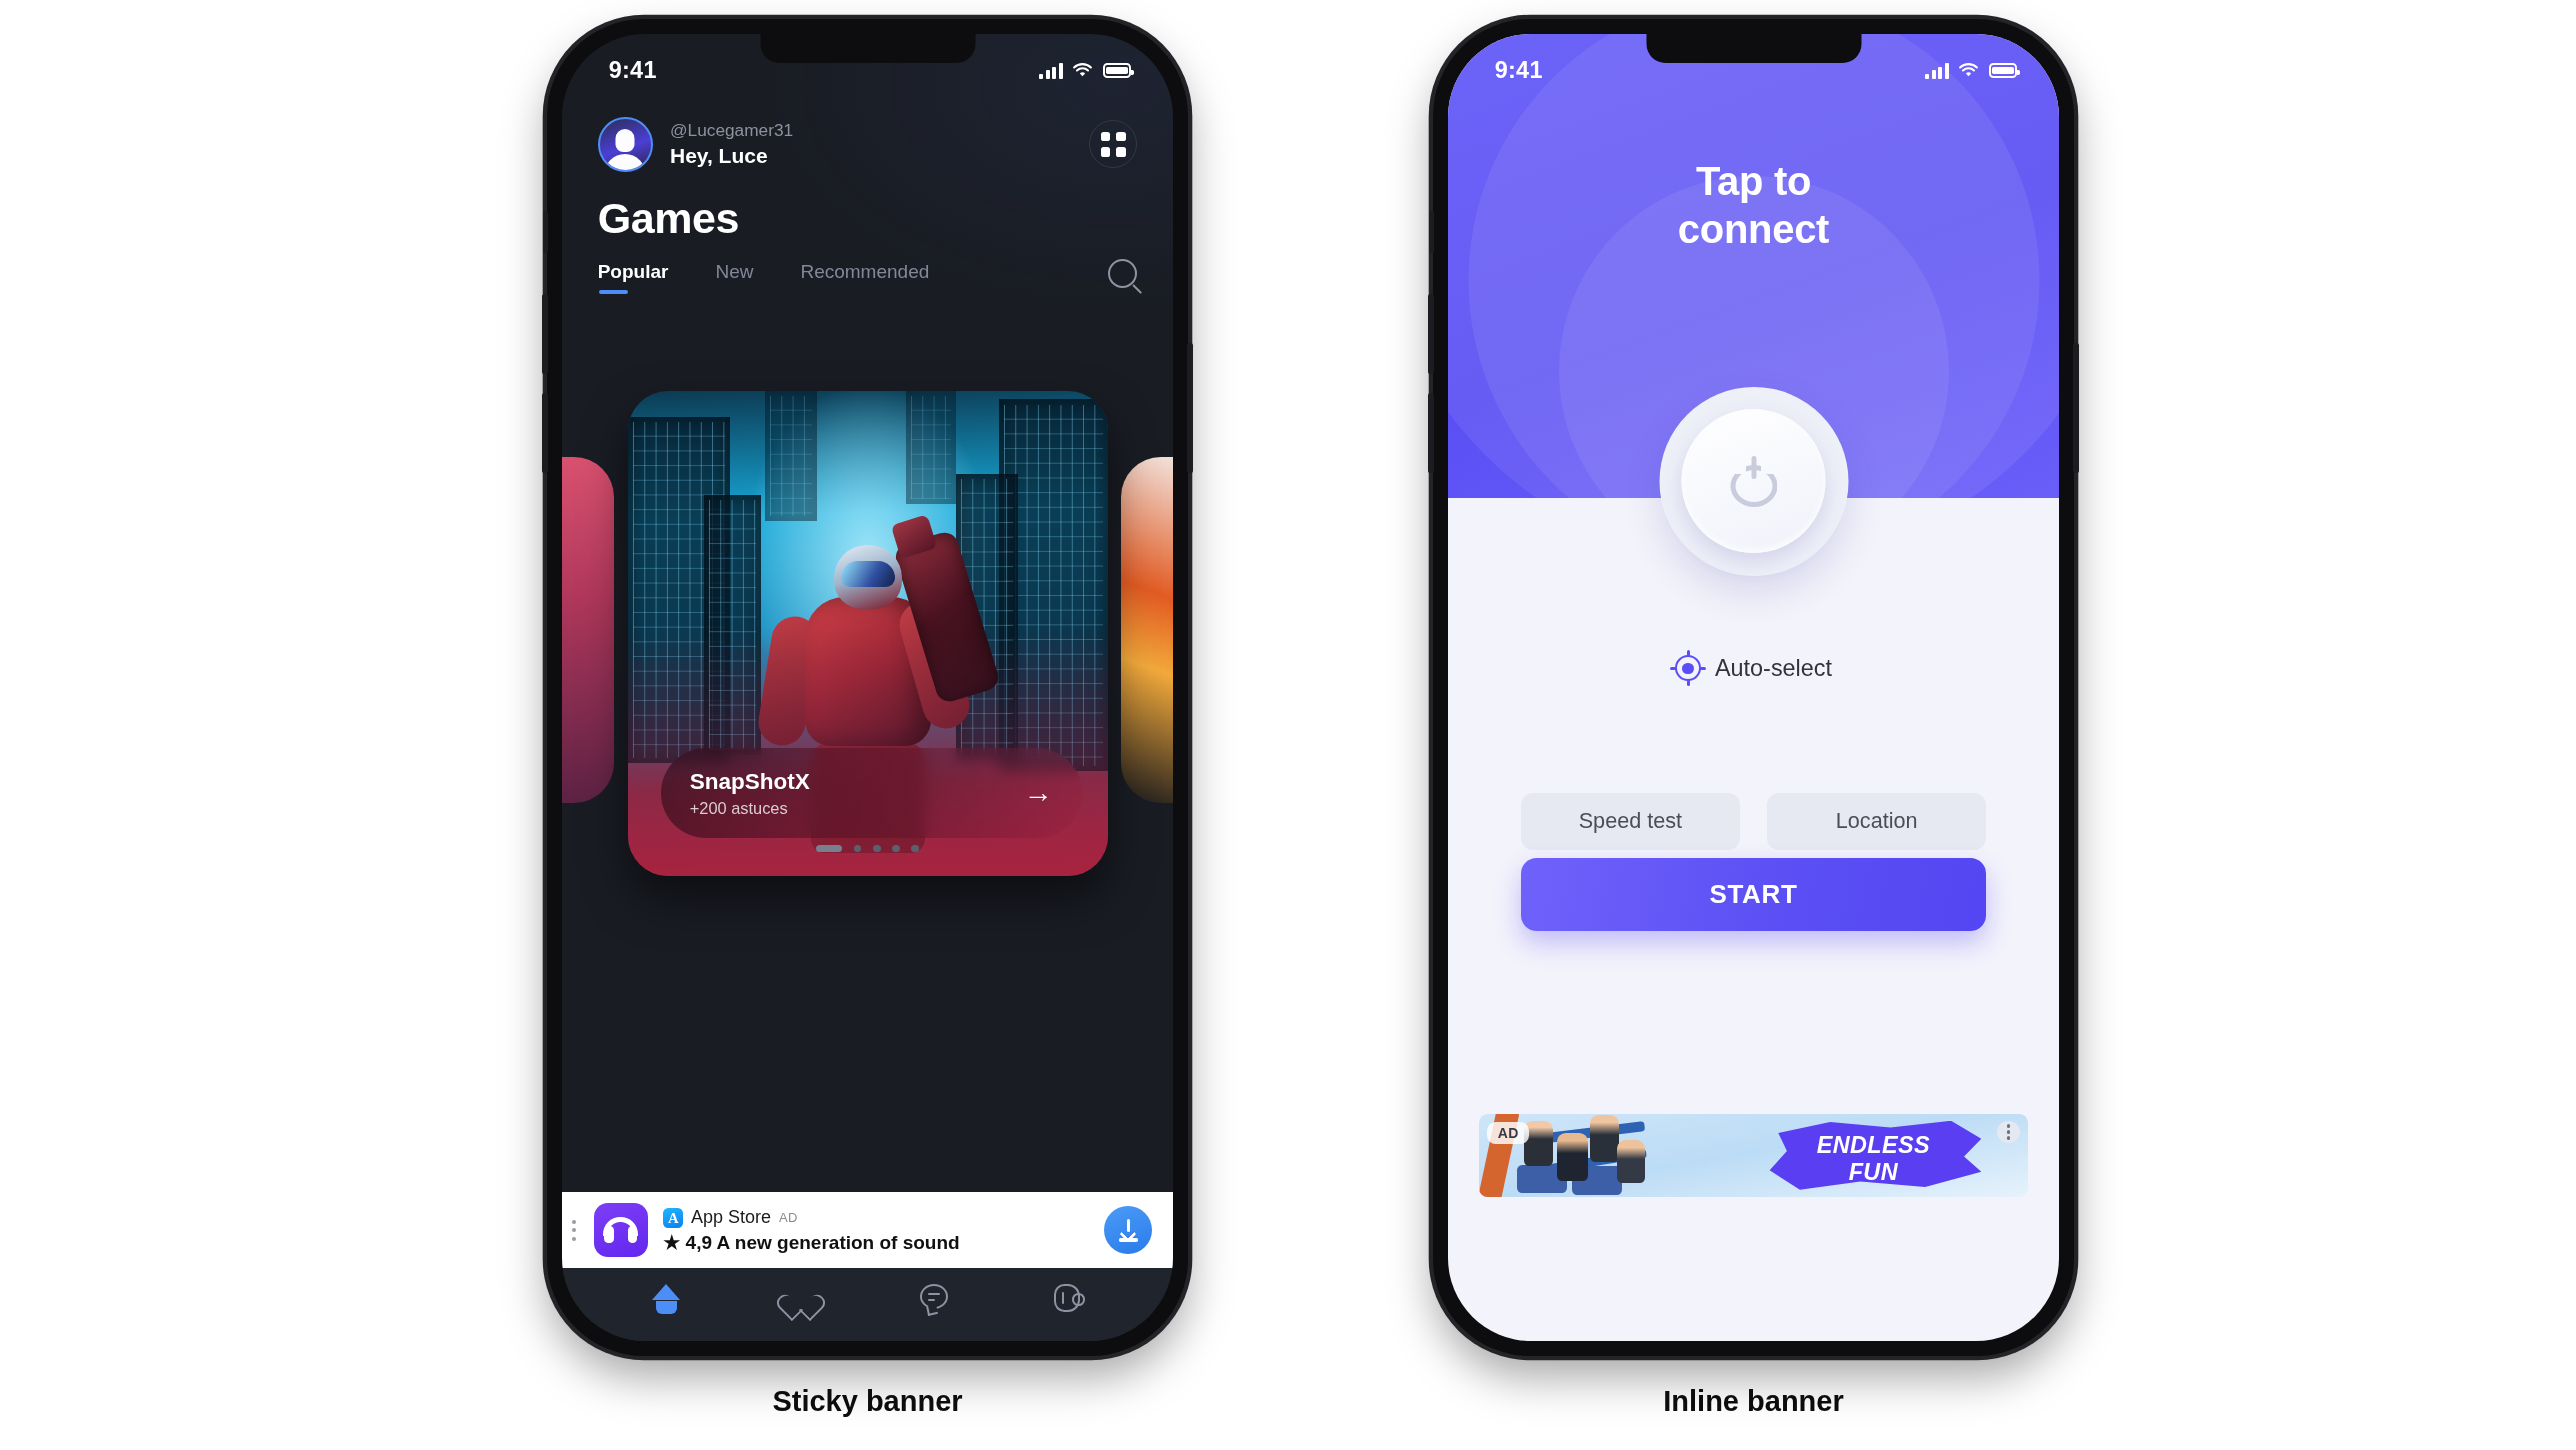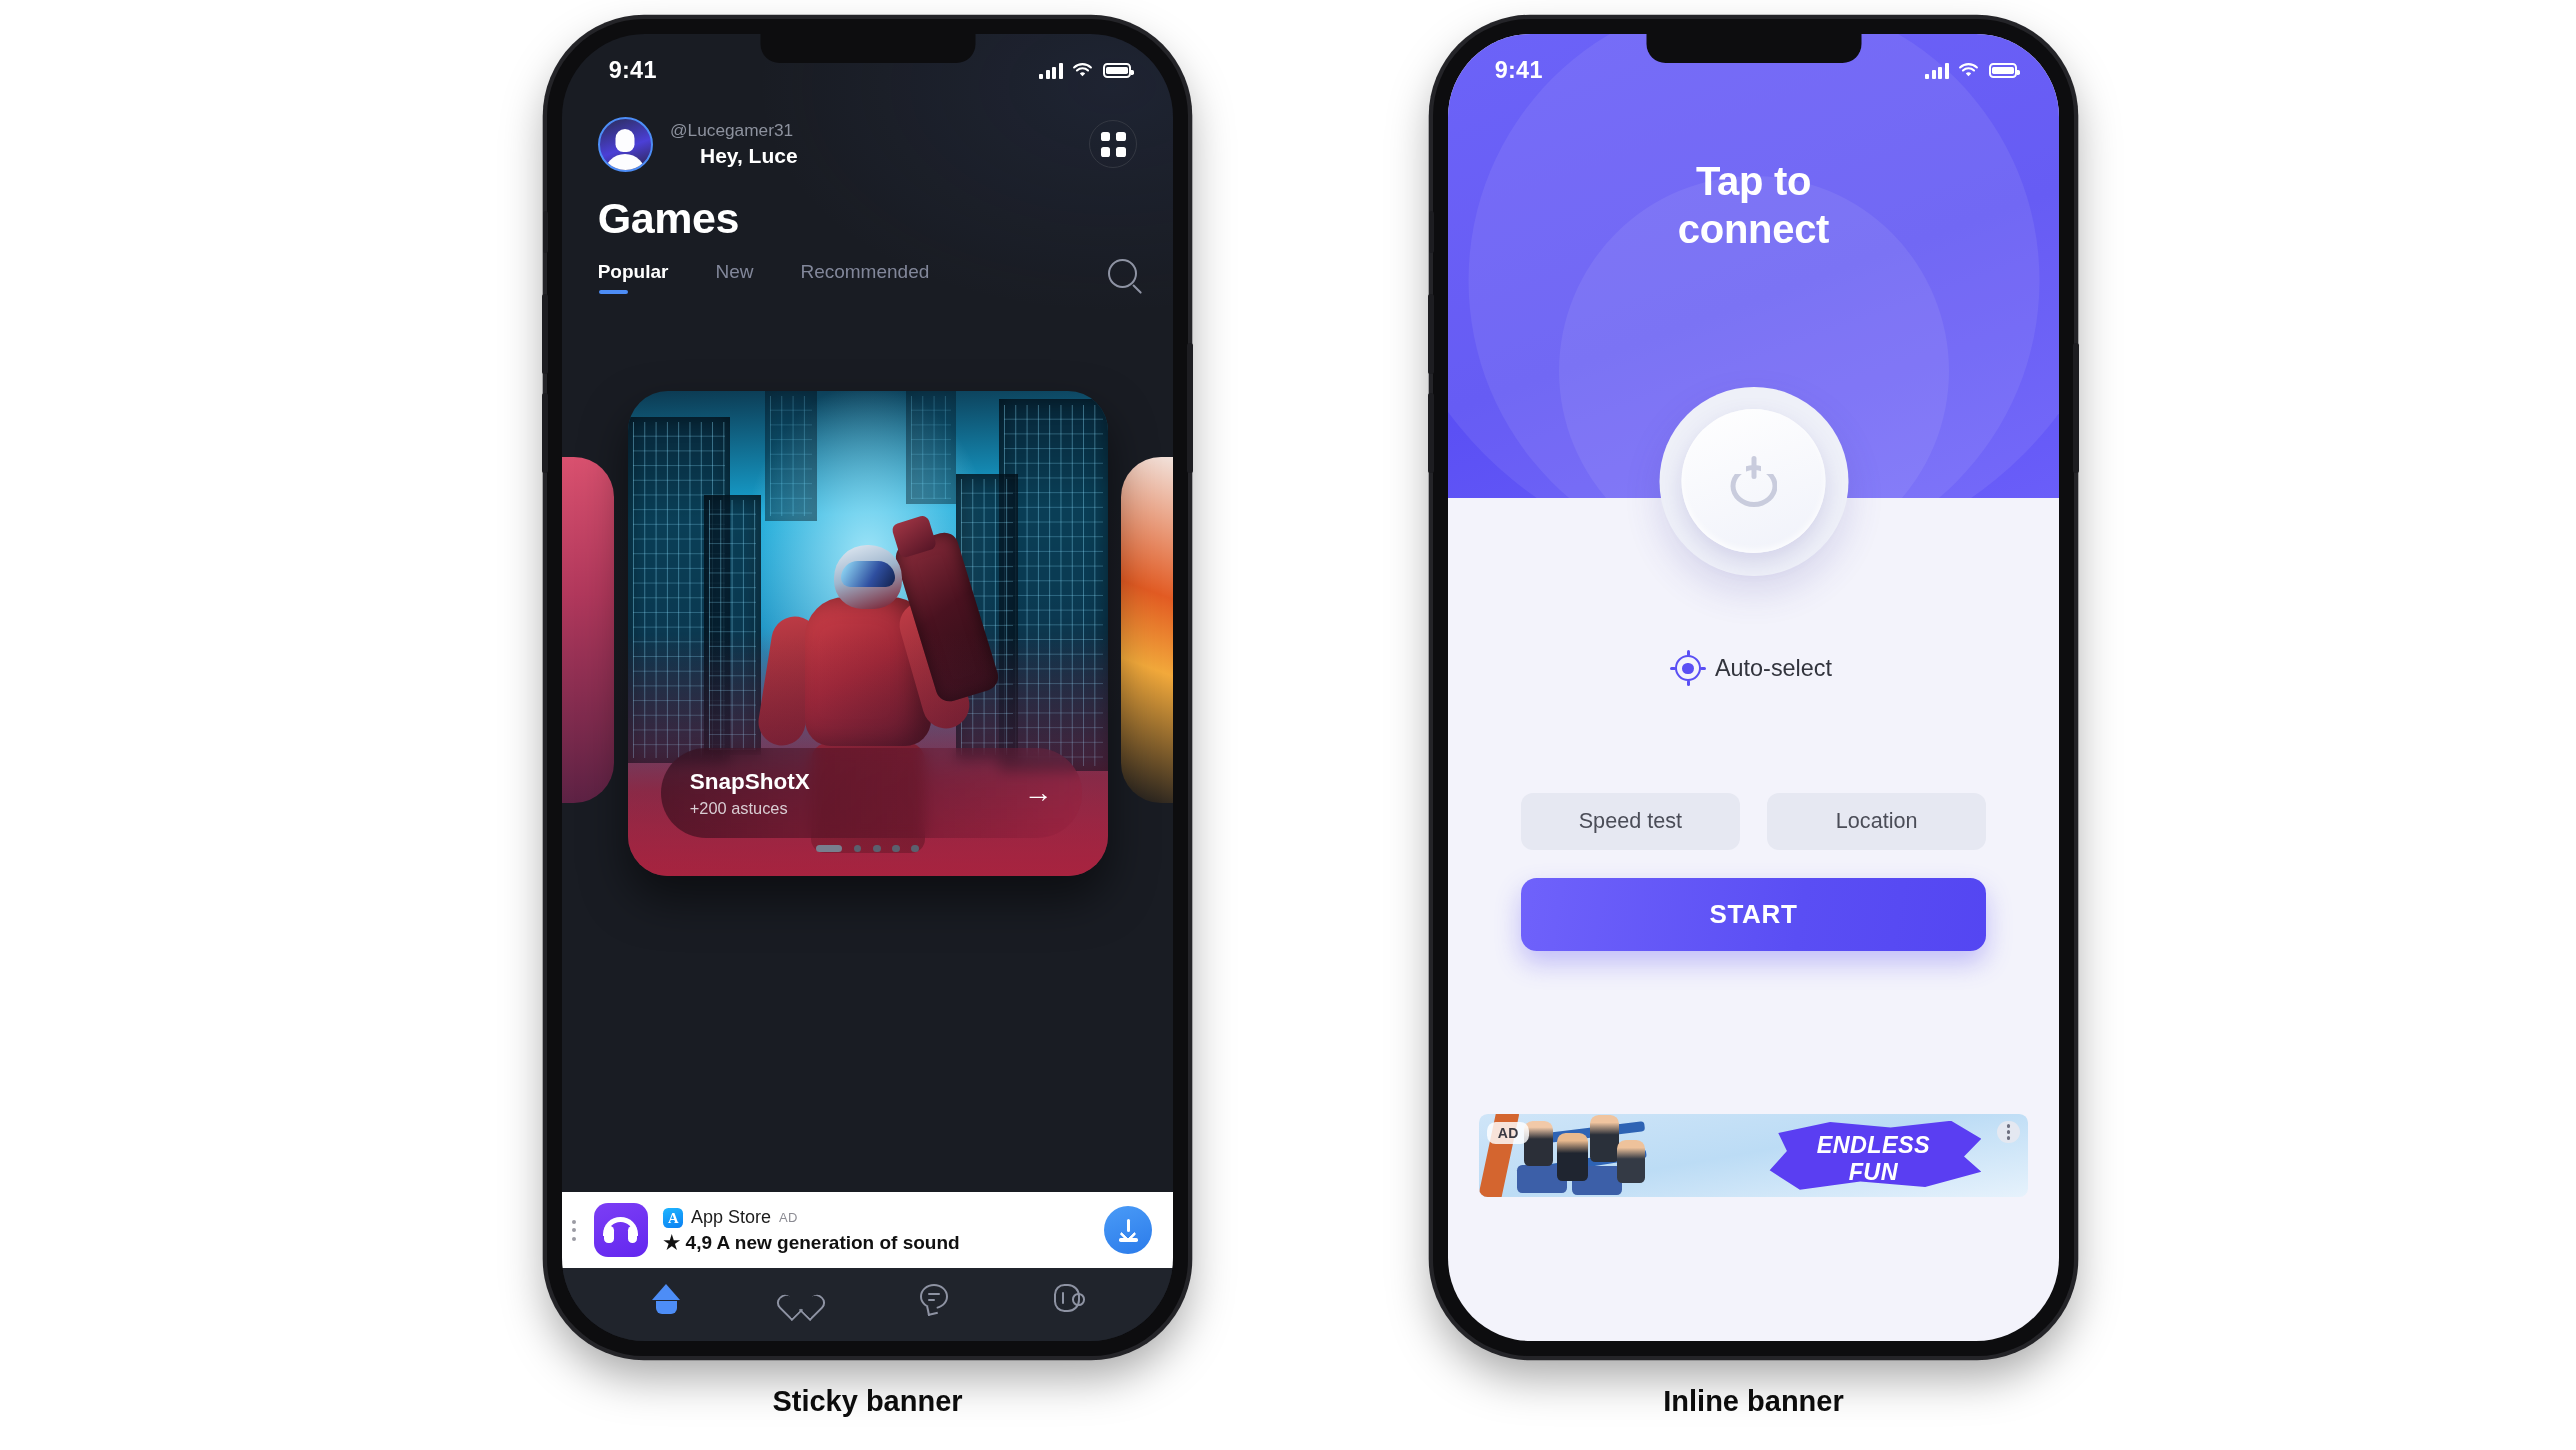--- a/index.html
+++ b/index.html
@@ -96,21 +96,21 @@
   .avatar .head {
     position: absolute; left: 50%; top: 10.4px; transform: translateX(-50%);
     width: 19px; height: 22.5px; background: #fdfdff; border-radius: 9.5px 9.5px 7.8px 7.8px;
   }
   .avatar .body {
     position: absolute; left: 50%; bottom: -10.4px; transform: translateX(-50%);
     width: 42px; height: 26px; background: #fdfdff; border-radius: 21px 21px 0 0;
   }
   .who { line-height: 1.22; }
   .handle { font-size: 17.3px; color: #8d929e; }
-  .greet  { font-size: 21px; color: #ffffff; font-weight: 600; margin-top: 1.7px; margin-left: 30px; }
+  .greet  { font-size: 21px; color: #ffffff; font-weight: 600; margin-top: 1.7px; }
   .grid-btn {
     margin-left: auto; width: 48px; height: 48px; border-radius: 50%;
     border: 1.4px solid #343842; display: grid; grid-template-columns: 1fr 1fr;
     gap: 6px; place-content: center; padding: 12px; flex: none;
   }
   .grid-btn span { width: 9.5px; height: 9.5px; background: #fff; border-radius: 2.6px; display:block; }
 
   .page-title { font-size: 43px; font-weight: 800; color: #fff; margin-top: 22.5px; letter-spacing: -0.4px; }
 
   .tabs { display: flex; align-items: center; gap: 47px; margin-top: 15.6px; }
@@ -359,21 +359,21 @@
   .pill {
     flex:1; height: 57px; border-radius: 12px; background:#e6e8f2;
     display:flex; align-items:center; justify-content:center;
     font-size: 21.6px; color:#4b4d58;
   }
   .start-btn {
     position:absolute; left: 73px; right: 73px; top: 824px; height: 73px; border-radius: 15.6px;
     background: linear-gradient(100deg,#6f62fb 0%, #5a4ef4 60%, #5446f2 100%);
     display:flex; align-items:center; justify-content:center;
     color:#fff; font-size: 26px; font-weight: 800; letter-spacing: 0.7px;
-    box-shadow: 0 12px 26px rgba(90,78,244,.33); z-index:6;margin-top:20px;
+    box-shadow: 0 12px 26px rgba(90,78,244,.33); z-index:6;
   }
 
   
   .inline-ad {
     position:absolute; left: 31px; right: 31px; top: 1080px; height: 83px;
     border-radius: 8.7px; overflow:hidden; z-index:6;
     background: linear-gradient(170deg,#cfe5f8 0%, #bcdcf5 48%, #e6f2fc 100%);
   }
   .coaster { position:absolute; left:0; top:0; bottom:0; width: 173px; }
   .coaster .rail {

